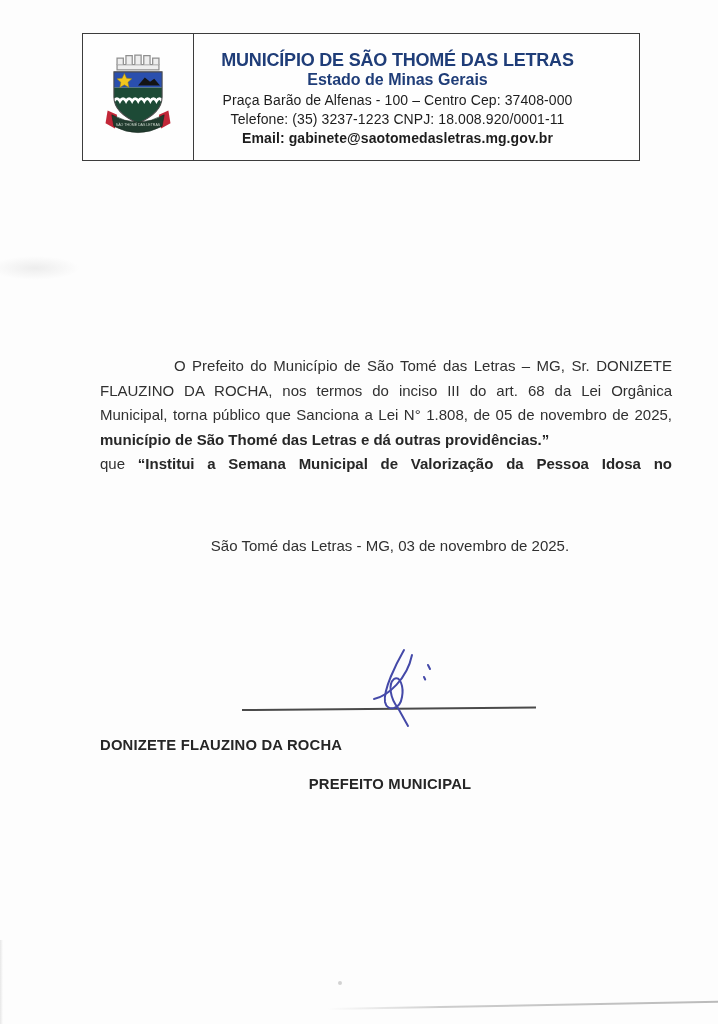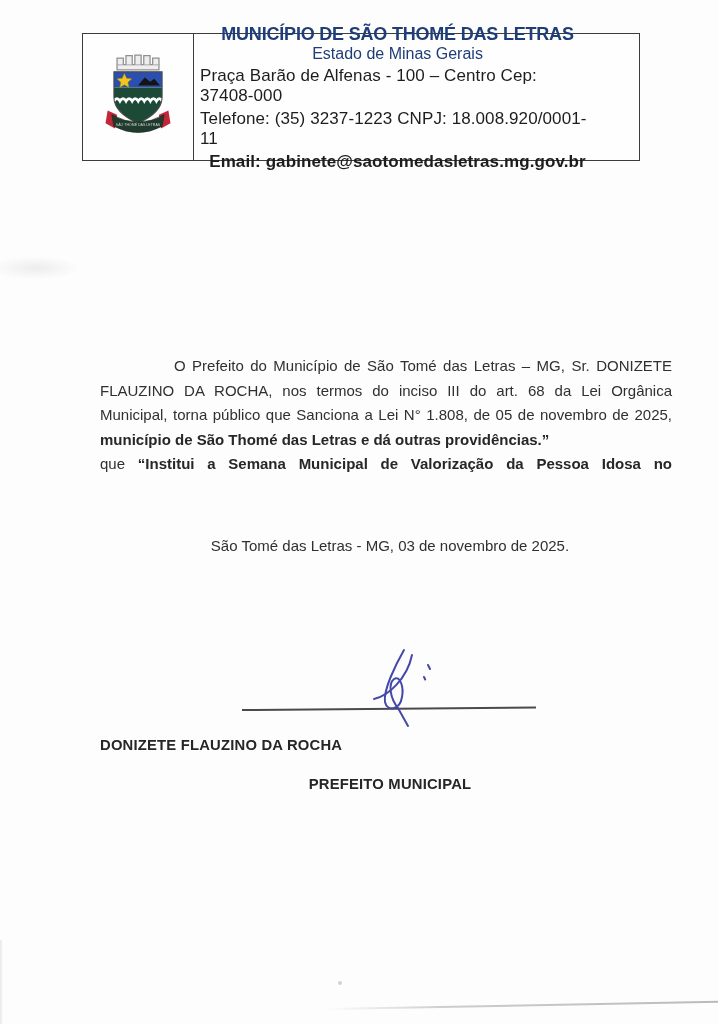--- a/index.html
+++ b/index.html
@@ -16,22 +16,22 @@
   }
   .crest-col {
     width:110px; border-right:1.6px solid #3c3c3c;
     display:flex; align-items:center; justify-content:center;
   }
   .header-text-col {
     flex:1; display:flex; flex-direction:column; align-items:center;
     justify-content:center; padding:6px 44px 4px 6px;
   }
   .org-name  { font-size:18px; font-weight:bold; letter-spacing:-0.2px; line-height:1.15; }
-  .org-state { font-size:16px; font-weight:normal; margin-top:1px; }
-  .hline     { font-size:17px; color:#1d1d1d; margin-top:3px; letter-spacing:0.1px; }
+  .org-state { font-size:16px; font-weight:bold; margin-top:1px; }
+  .hline     { font-size:14px; color:#1d1d1d; margin-top:3px; letter-spacing:0.1px; }
   .hline.bold{ font-weight:bold; }
   
   .doc-title {
     position:absolute; left:100px; top:201px; width:580px; text-align:center;
     font-size:16px; font-weight:bold; letter-spacing:0.2px; color:#262626;
   }
   .body-paragraph {
     position:absolute; left:100px; top:314px; width:572px;
     font-size:15px; color:#303030;margin-top:40px;
   }

